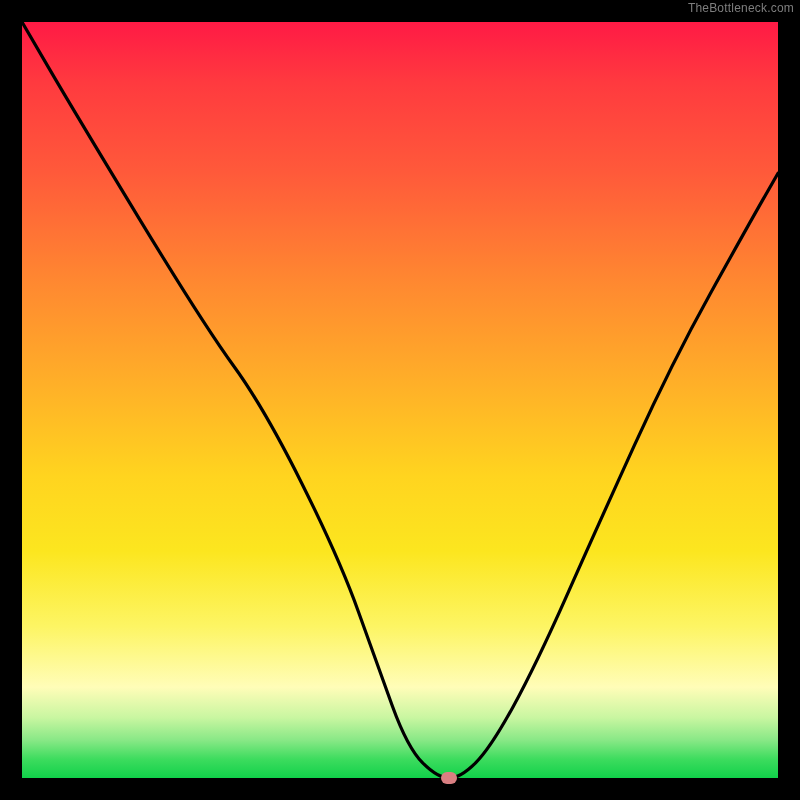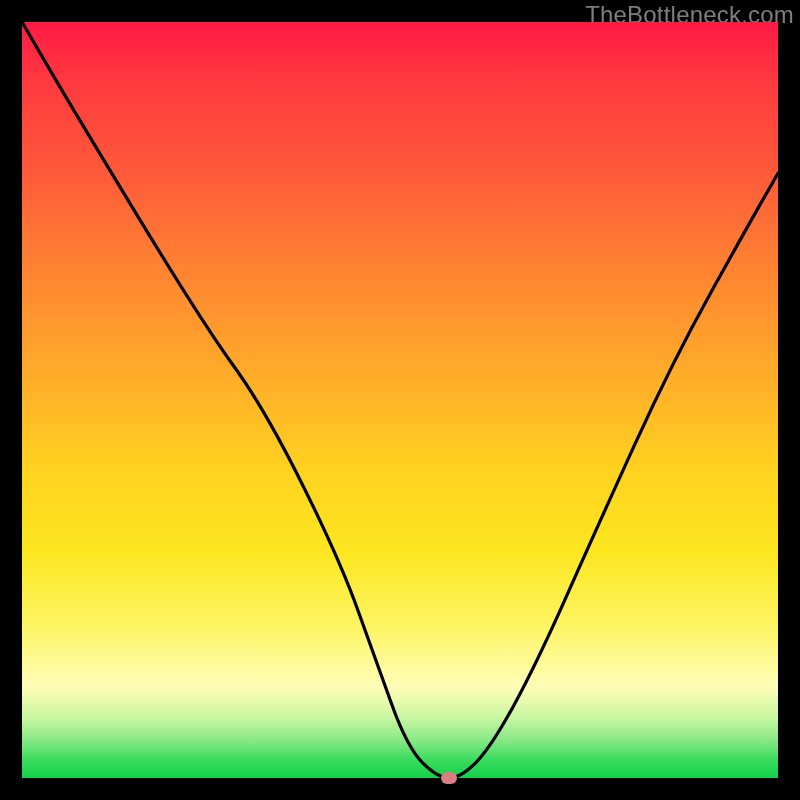--- a/index.html
+++ b/index.html
@@ -40,21 +40,21 @@
       #3ddc5e 97.5%,
       #11d14a 100%
     );
     box-sizing: border-box;
   }
   .watermark {
     position: absolute;
     top: 1px;
     right: 6px;
     color: #7e7e7e;
-    font-size: 24px;
+    font-size: 12px;
     font-weight: 500;
     letter-spacing: 0.2px;
   }
   svg.curve {
     position: absolute;
     left: 0;
     top: 0;
     width: 756px;
     height: 756px;
     overflow: visible;

